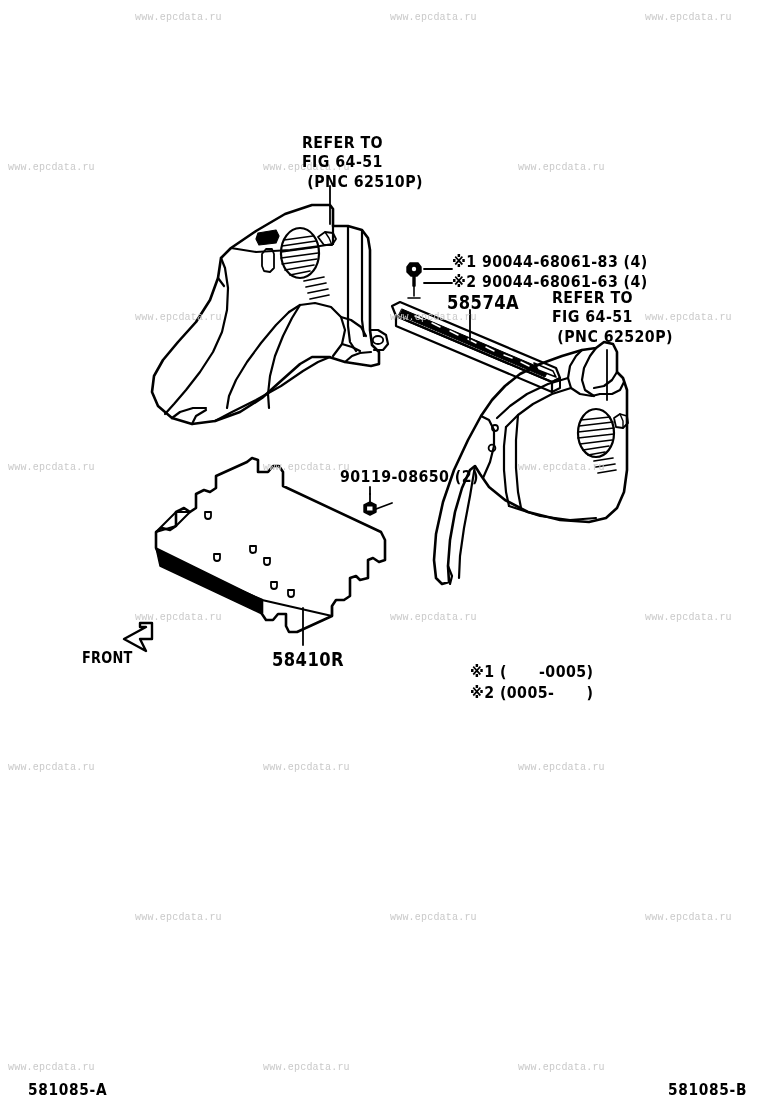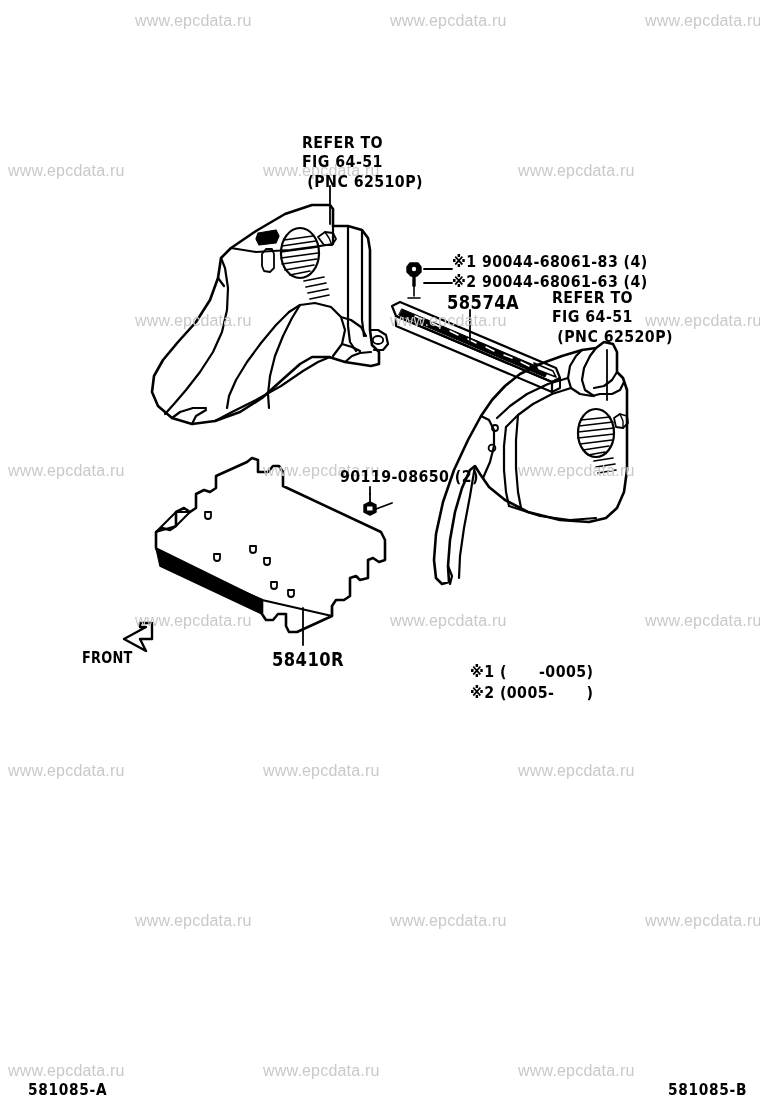--- a/index.html
+++ b/index.html
@@ -20,22 +20,22 @@
     position: absolute;
     left: 0; top: 0;
     width: 760px;
     height: 1112px;
     pointer-events: none;
     z-index: 5;
   }
   .wm {
     position: absolute;
     color: #c9c9c9;
-    font-family: Liberation Sans, sans-serif;
-    font-size: 16px;
+    font-family: Liberation Mono, monospace;
+    font-size: 10px;
     letter-spacing: 0.2px;
     white-space: nowrap;
   }
   
   #drawing {
     position: absolute;
     left: 0; top: 0;
     z-index: 2;
   }
   

